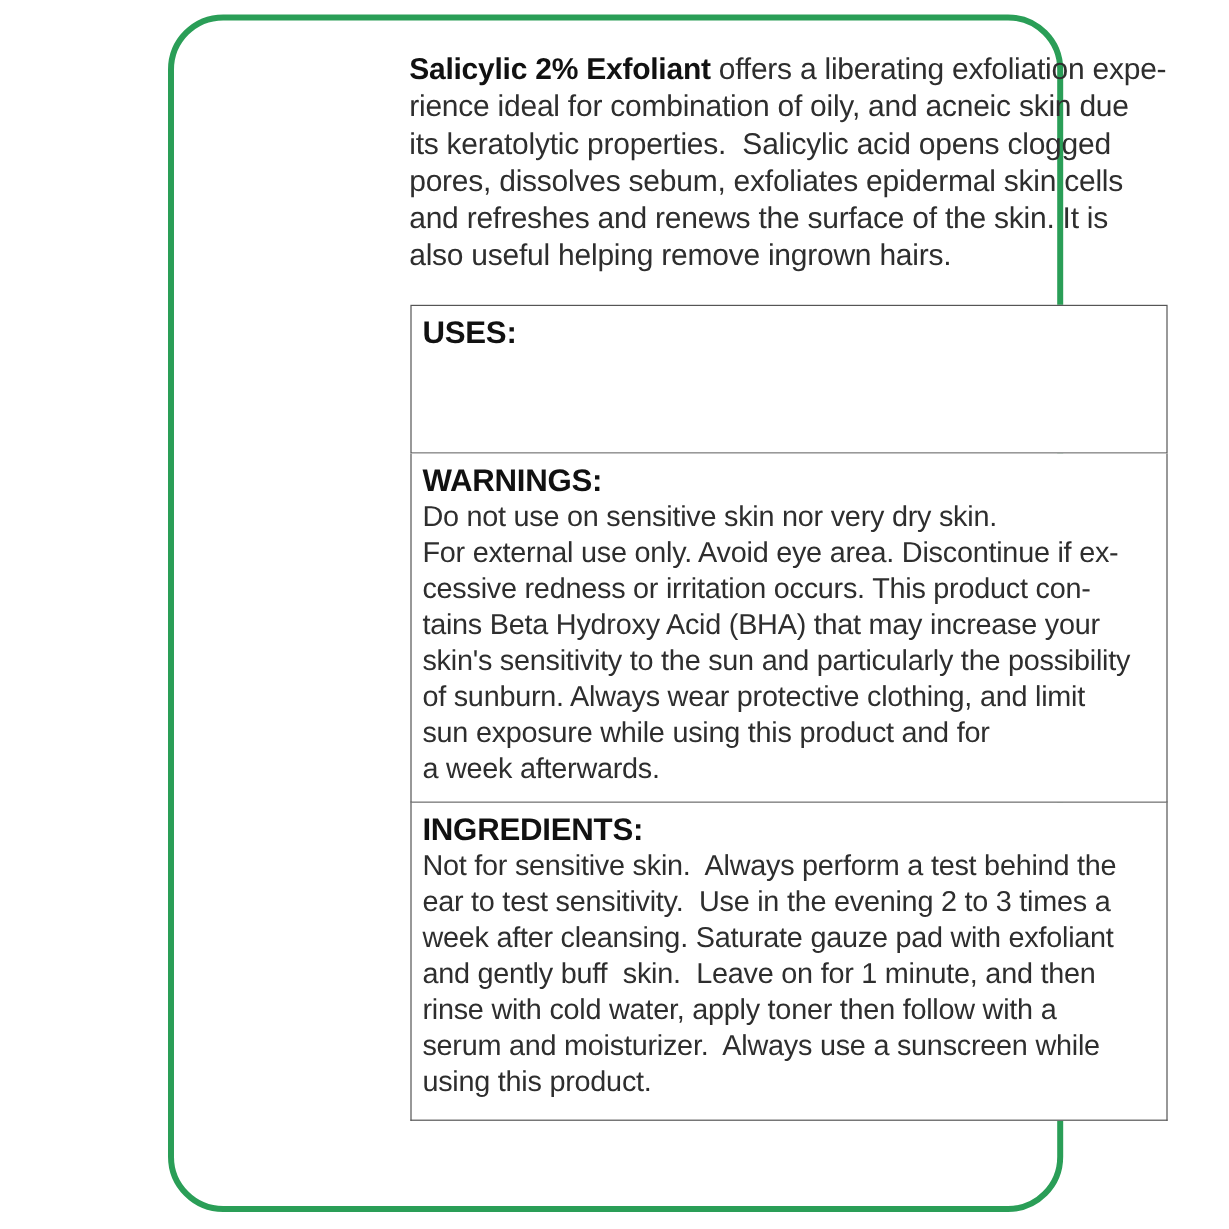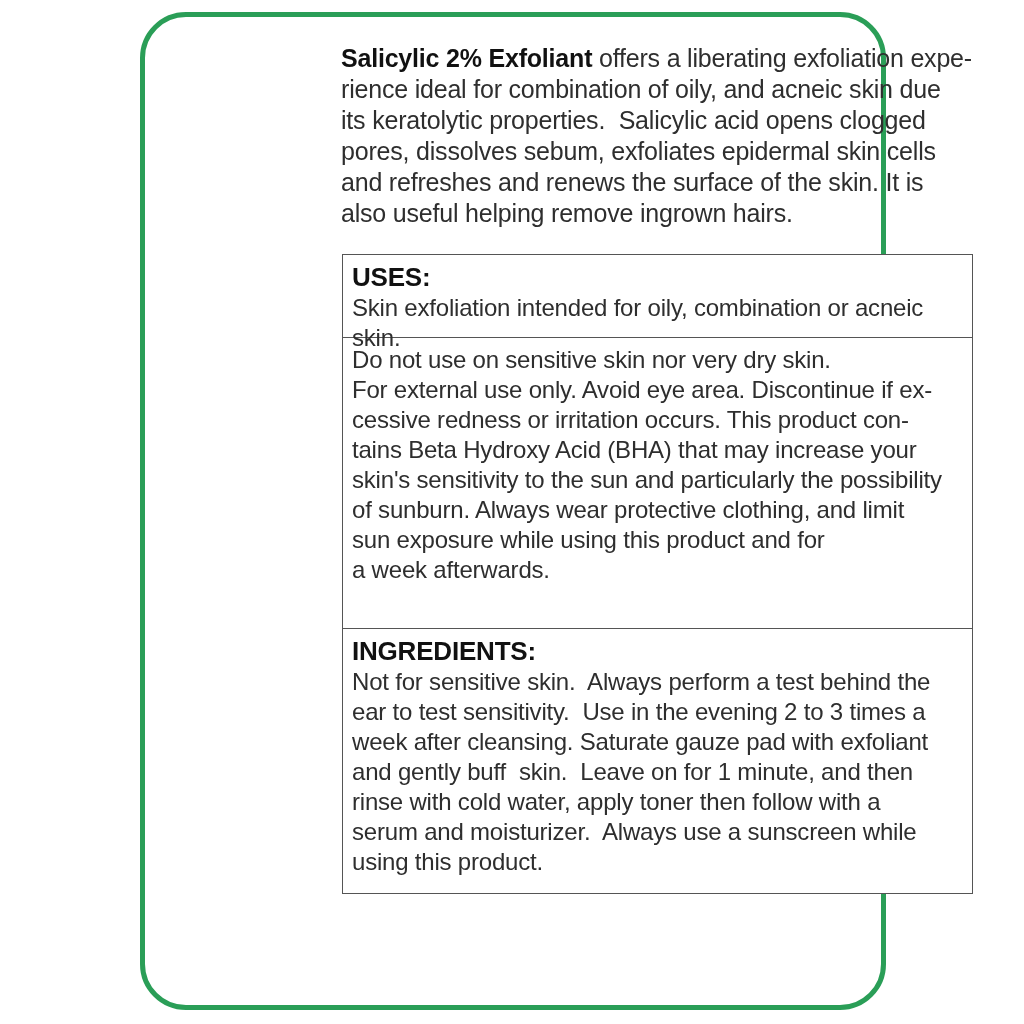--- a/index.html
+++ b/index.html
@@ -72,21 +72,21 @@
     color: var(--heading-text, #111111);
   }
   .box p {
     margin: 0;
     font-size: 24px;
     line-height: 30px;
     letter-spacing: -0.2px;
     white-space: pre;
     color: var(--body-text, #2e2e2e);
   }
-  .box-uses { height: 84px; }
+  .box-uses { height: 124px; }
   .box-warnings { height: 291px; }
   .box-directions { height: 265px; }
   .box-ingredients { height: 95px; }
   .note {
     text-align: right;
     padding-right: 6px;
     line-height: 28px !important;
   }
 </style>
 </head>
@@ -99,25 +99,24 @@
 rience ideal for combination of oily, and acneic skin due
 its keratolytic properties.  Salicylic acid opens clogged
 pores, dissolves sebum, exfoliates epidermal skin cells
 and refreshes and renews the surface of the skin. It is
 also useful helping remove ingrown hairs.</span></p>
 
     <div class="sections">
 
       <section class="box box-uses first">
         <h2>USES:</h2>
-        <p>Skin exfoliation intended for oily, combination or acneic
-skin.</p>
       </section>
 
       <section class="box box-warnings">
+        <h2>WARNINGS:</h2>
         <p>Do not use on sensitive skin nor very dry skin.
 For external use only. Avoid eye area. Discontinue if ex-
 cessive redness or irritation occurs. This product con-
 tains Beta Hydroxy Acid (BHA) that may increase your
 skin's sensitivity to the sun and particularly the possibility
 of sunburn. Always wear protective clothing, and limit
 sun exposure while using this product and for
 a week afterwards.</p>
       </section>
 

